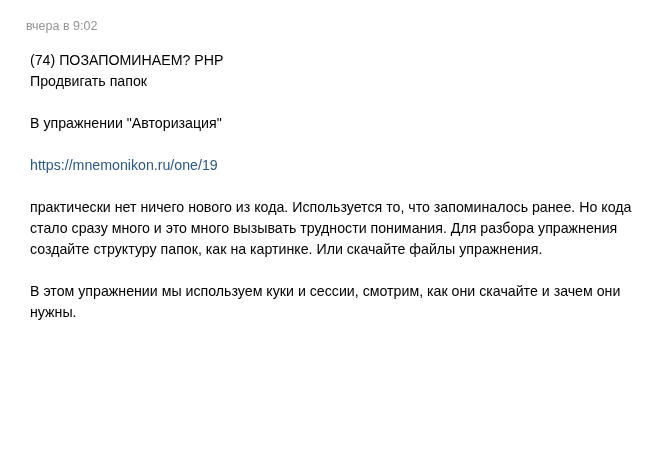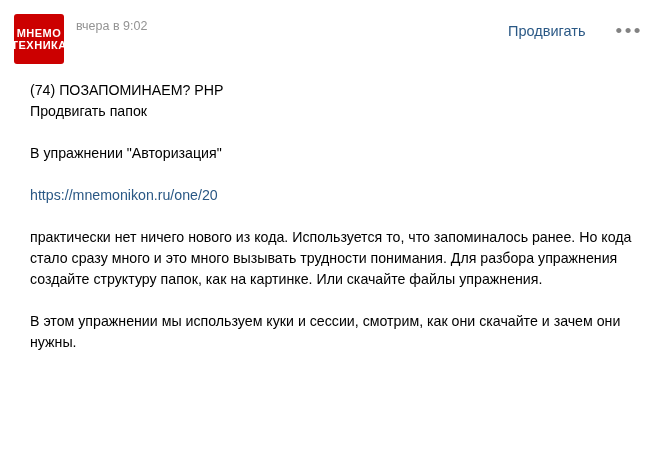--- a/index.html
+++ b/index.html
@@ -112,43 +112,35 @@
     height: 21px;
   }
 </style>
 </head>
 <body>
 
 <div class="post">
 
   <div class="post-header">
 
-    <div class="avatar">
-      <span class="a-line1">МНЕМО</span>
-      <span class="a-line2">ТЕХНИКА</span>
-    </div>
 
     <div class="header-text">
       <div class="post-date">вчера в 9:02</div>
     </div>
 
-    <div class="header-actions">
-      <a class="promote-link" href="#">Продвигать</a>
-      <div class="more-dots">•••</div>
-    </div>
 
   </div>
 
   <div class="post-body">
     <p class="para">(74) ПОЗАПОМИНАЕМ? PHP</p>
     <p class="para">Продвигать папок</p>
     <div class="blank"></div>
     <p class="para">В упражнении "Авторизация"</p>
     <div class="blank"></div>
-    <p class="para"><a class="link" href="#">https://mnemonikon.ru/one/20</a></p>
+    <p class="para"><a class="link" href="#">https://mnemonikon.ru/one/19</a></p>
     <div class="blank"></div>
     <p class="para">практически нет ничего нового из кода. Используется то, что запоминалось ранее. Но кода стало сразу много и это много вызывать трудности понимания. Для разбора упражнения создайте структуру папок, как на картинке. Или скачайте файлы упражнения.</p>
     <div class="blank"></div>
     <p class="para">В этом упражнении мы используем куки и сессии, смотрим, как они скачайте и зачем они нужны.</p>
     <div class="blank"></div>
   </div>
 
 </div>
 
 </body></html>

